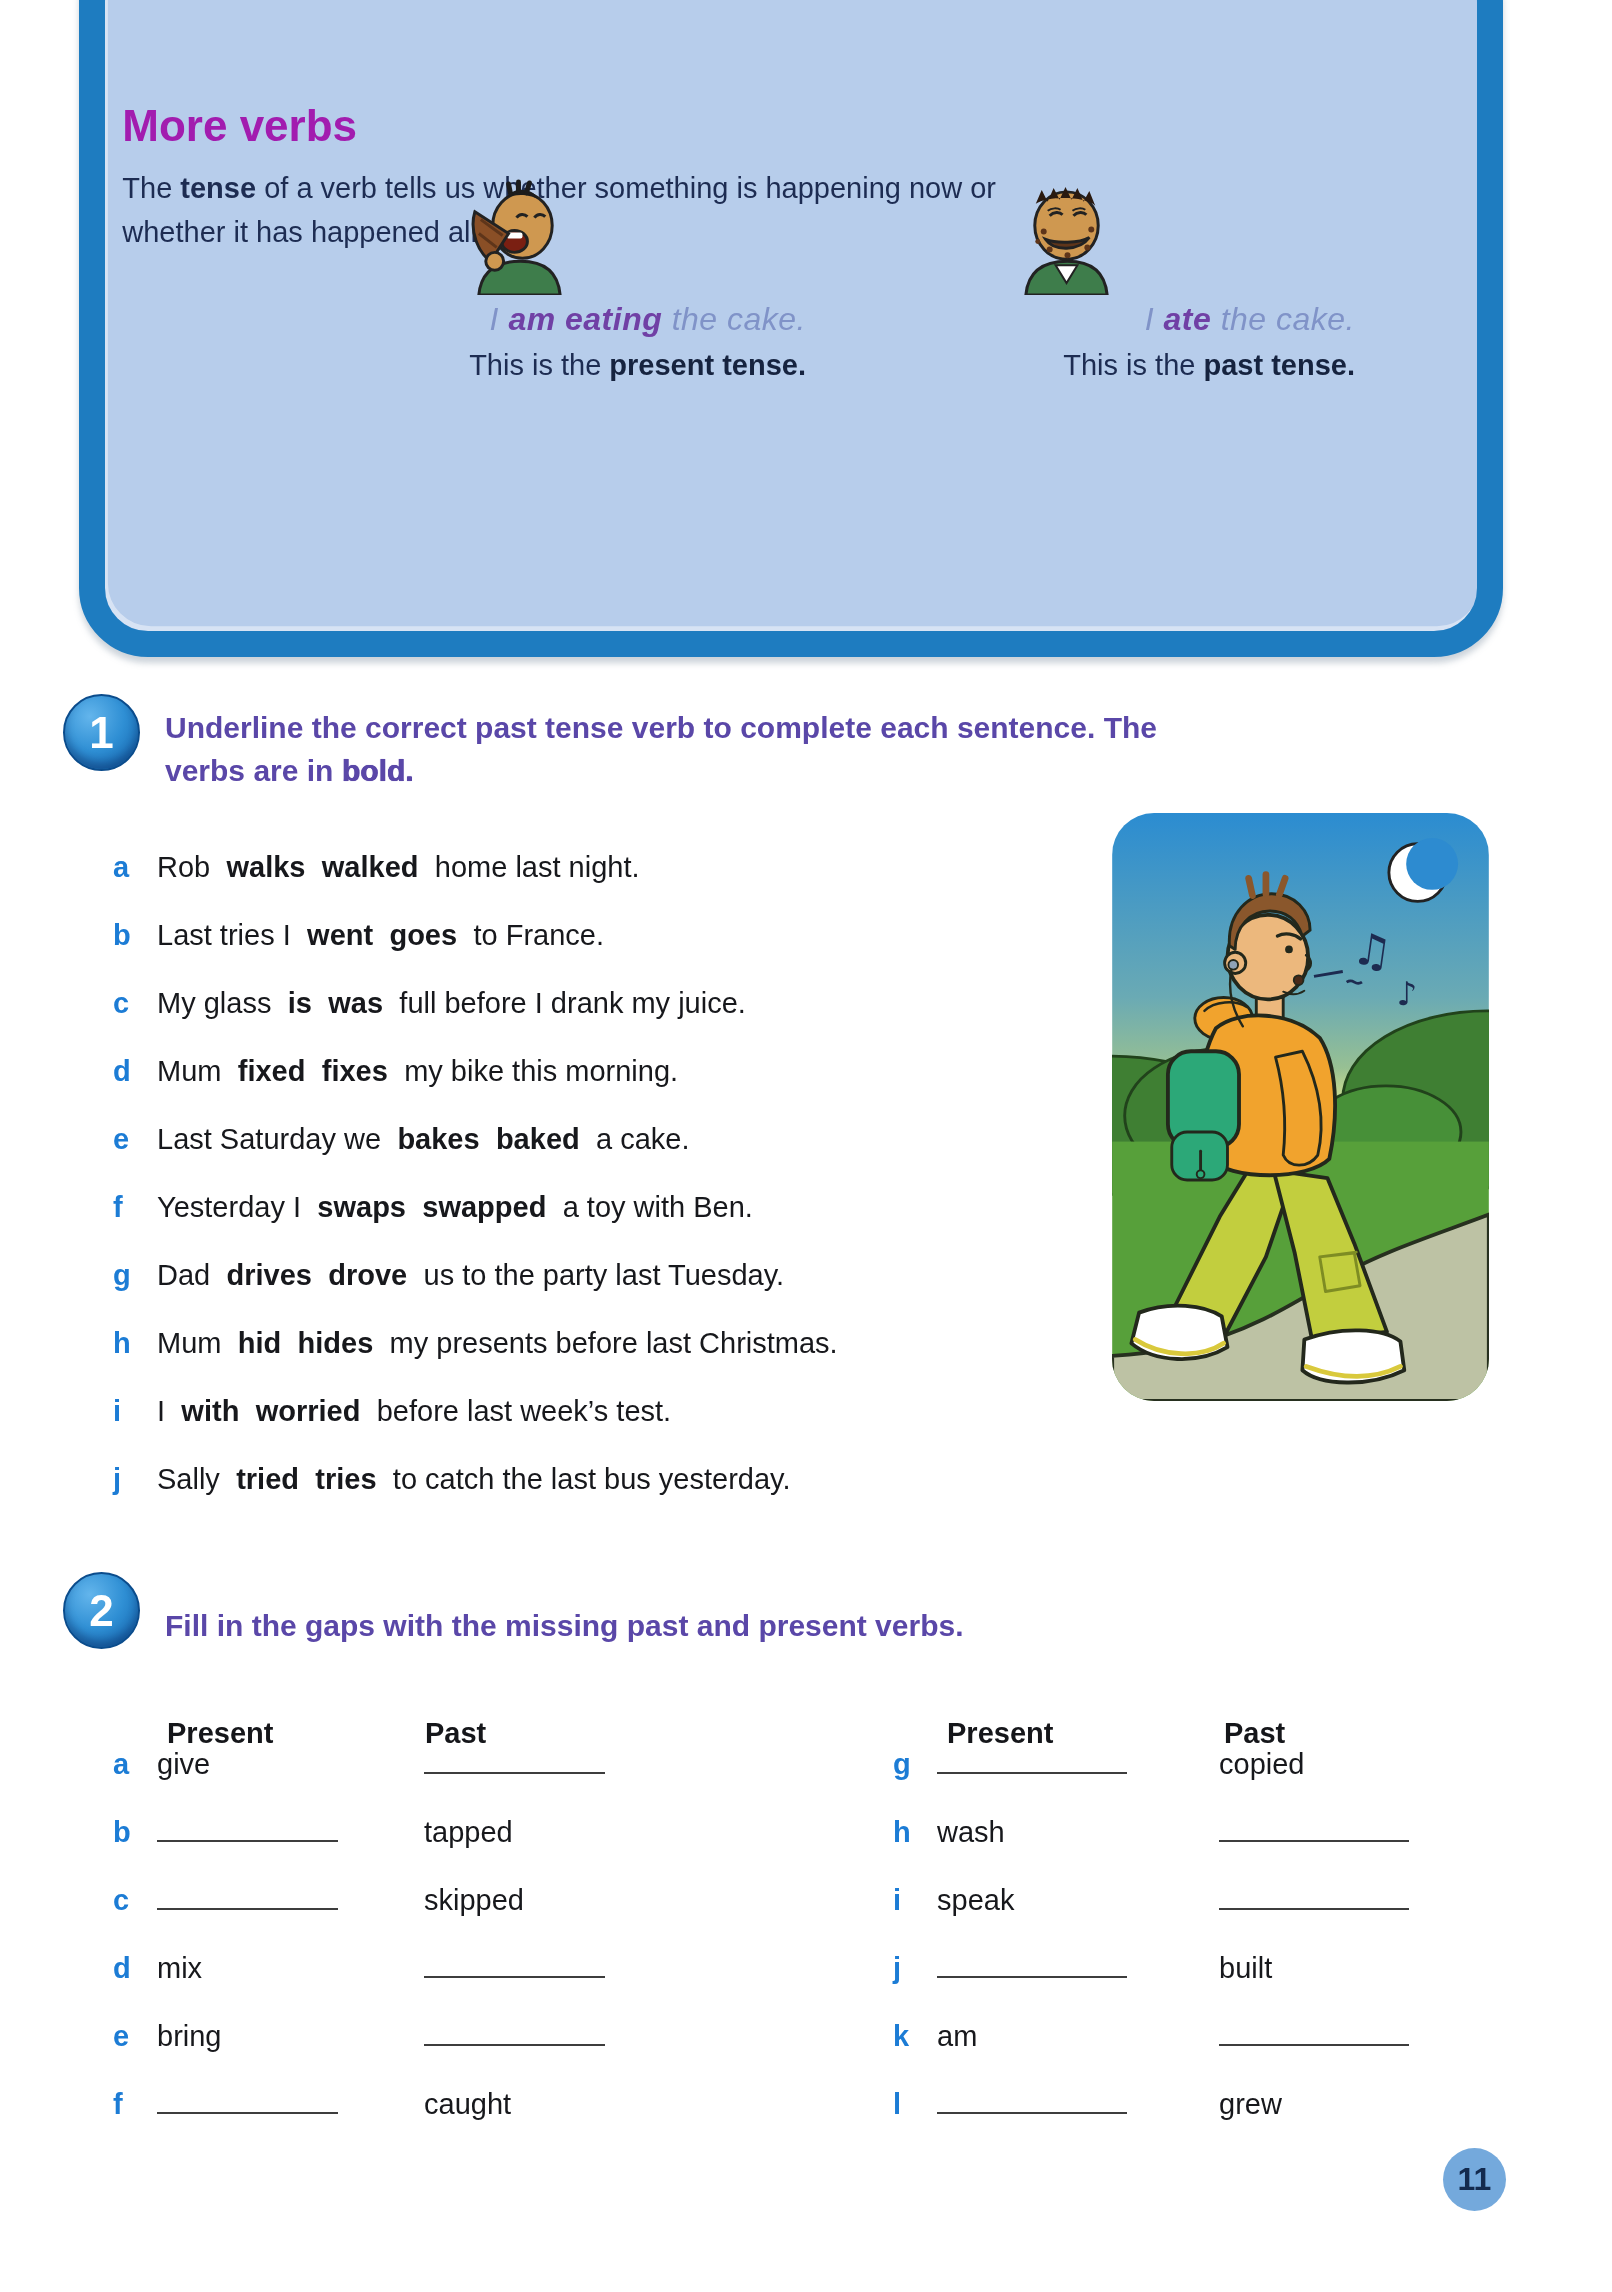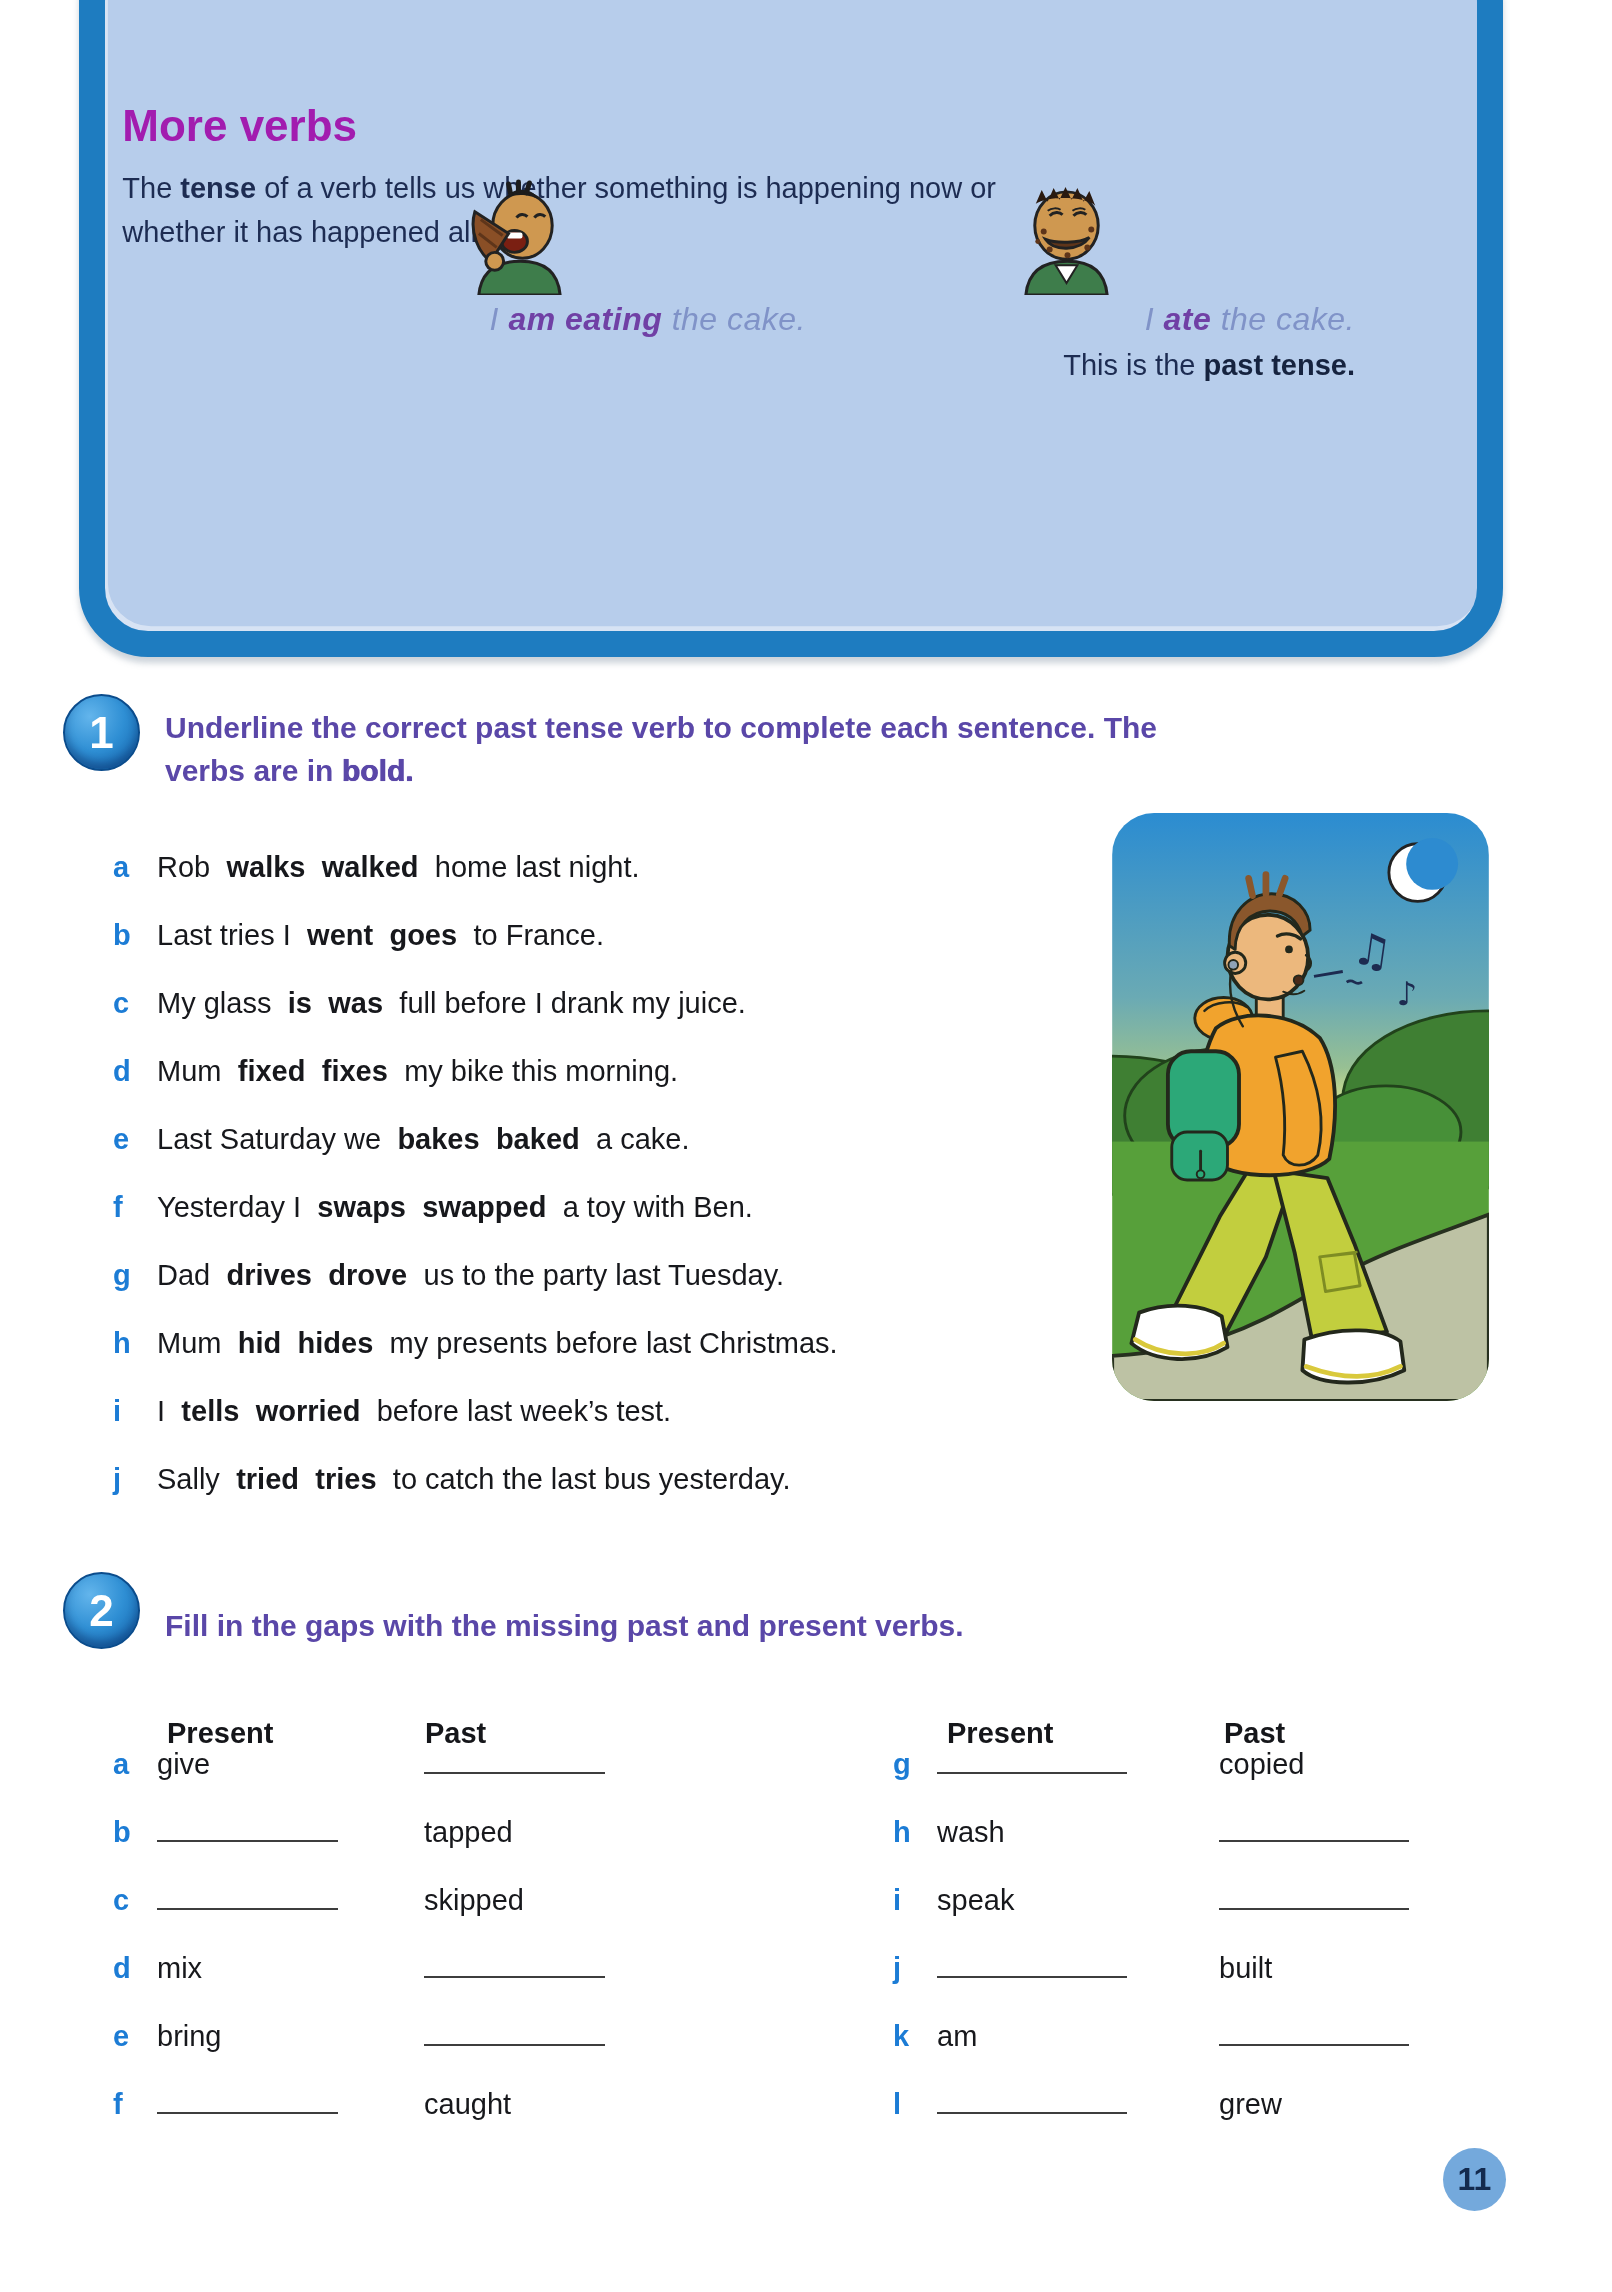--- a/index.html
+++ b/index.html
@@ -83,20 +83,21 @@
       <path d="M52 16 L50 6 M60 14 L60 4 M68 15 L71 5" stroke="#1c1c1c" stroke-width="5" stroke-linecap="round"></path>
       <path d="M58 40 C61 36 66 36 69 39" stroke="#222" stroke-width="3" fill="none"></path>
       <path d="M76 40 C79 36 84 36 87 39" stroke="#222" stroke-width="3" fill="none"></path>
       <ellipse cx="56" cy="64" rx="13" ry="11" fill="#7a1f12" stroke="#222" stroke-width="3"></ellipse>
       <rect x="48" y="55" width="16" height="6" rx="2" fill="#fff"></rect>
       <path d="M16 34 L50 56 L32 84 C20 76 10 54 16 34 Z" fill="#8a4f26" stroke="#222" stroke-width="3"></path>
       <path d="M22 42 L44 58 M20 56 L38 70" stroke="#5e351a" stroke-width="3"></path>
       <circle cx="36" cy="84" r="9" fill="#cf9850" stroke="#222" stroke-width="3"></circle>
     </svg>
     <div class="sentence"><span>I </span><b class="verb">am eating</b><span> the cake.</span></div>
+    <div class="ex-label"><span>This is the </span><b>present tense.</b></div>
   </div>
 
   <div class="example ex-b">
     <svg width="121" height="117" viewBox="0 0 120 118">
       <path d="M18 118 C20 96 34 84 60 84 C86 84 98 96 100 118 Z" fill="#3e7d4b" stroke="#222" stroke-width="3"></path>
       <path d="M48 88 L59 106 L70 88 Z" fill="#fff" stroke="#222" stroke-width="2"></path>
       <ellipse cx="59" cy="48" rx="32" ry="34" fill="#cf9850" stroke="#222" stroke-width="3"></ellipse>
       <path d="M28 26 L34 12 L40 24 L46 10 L52 22 L58 9 L64 22 L70 10 L76 24 L82 13 L88 28 C78 18 40 18 28 26 Z" fill="#2a1a10"></path>
       <path d="M42 38 C46 34 52 34 55 37" stroke="#222" stroke-width="3" fill="none"></path>
       <path d="M66 38 C70 34 76 34 79 37" stroke="#222" stroke-width="3" fill="none"></path>
@@ -145,21 +146,21 @@
     <div class="item">
       <span class="letter">g</span>
       <span class="itext"><span>Dad</span><b class="opt">drives</b><b class="opt">drove</b><span class="post">us to the party last Tuesday.</span></span>
     </div>
     <div class="item">
       <span class="letter">h</span>
       <span class="itext"><span>Mum</span><b class="opt">hid</b><b class="opt">hides</b><span class="post">my presents before last Christmas.</span></span>
     </div>
     <div class="item">
       <span class="letter">i</span>
-      <span class="itext"><span>I</span><b class="opt">tells</b><b class="opt">worried</b><span class="post">before last week’s test.</span></span>
+      <span class="itext"><span>I</span><b class="opt">with</b><b class="opt">worried</b><span class="post">before last week’s test.</span></span>
     </div>
     <div class="item">
       <span class="letter">j</span>
       <span class="itext"><span>Sally</span><b class="opt">tried</b><b class="opt">tries</b><span class="post">to catch the last bus yesterday.</span></span>
     </div>
   </div>
 
 <div class="illustration">
   <svg width="377" height="588" viewBox="0 0 392 612">
     <defs>

